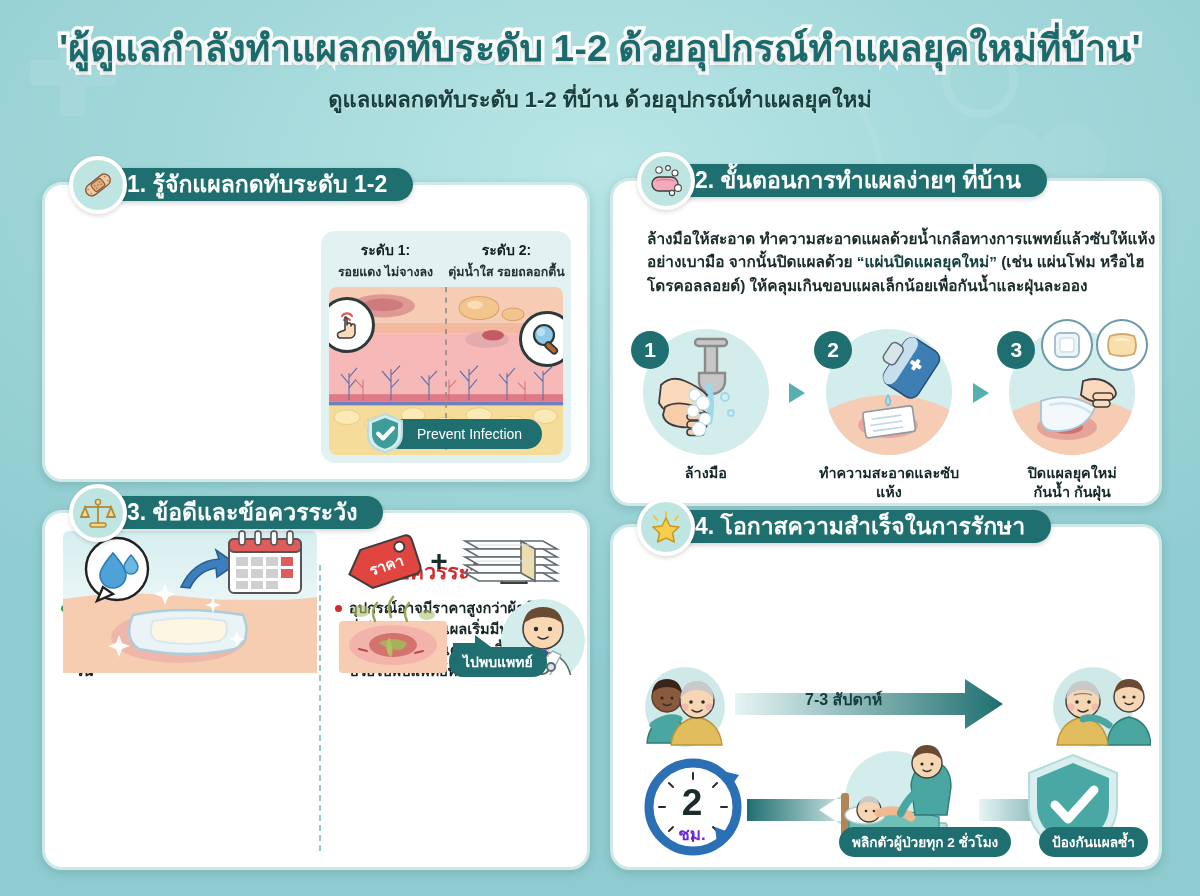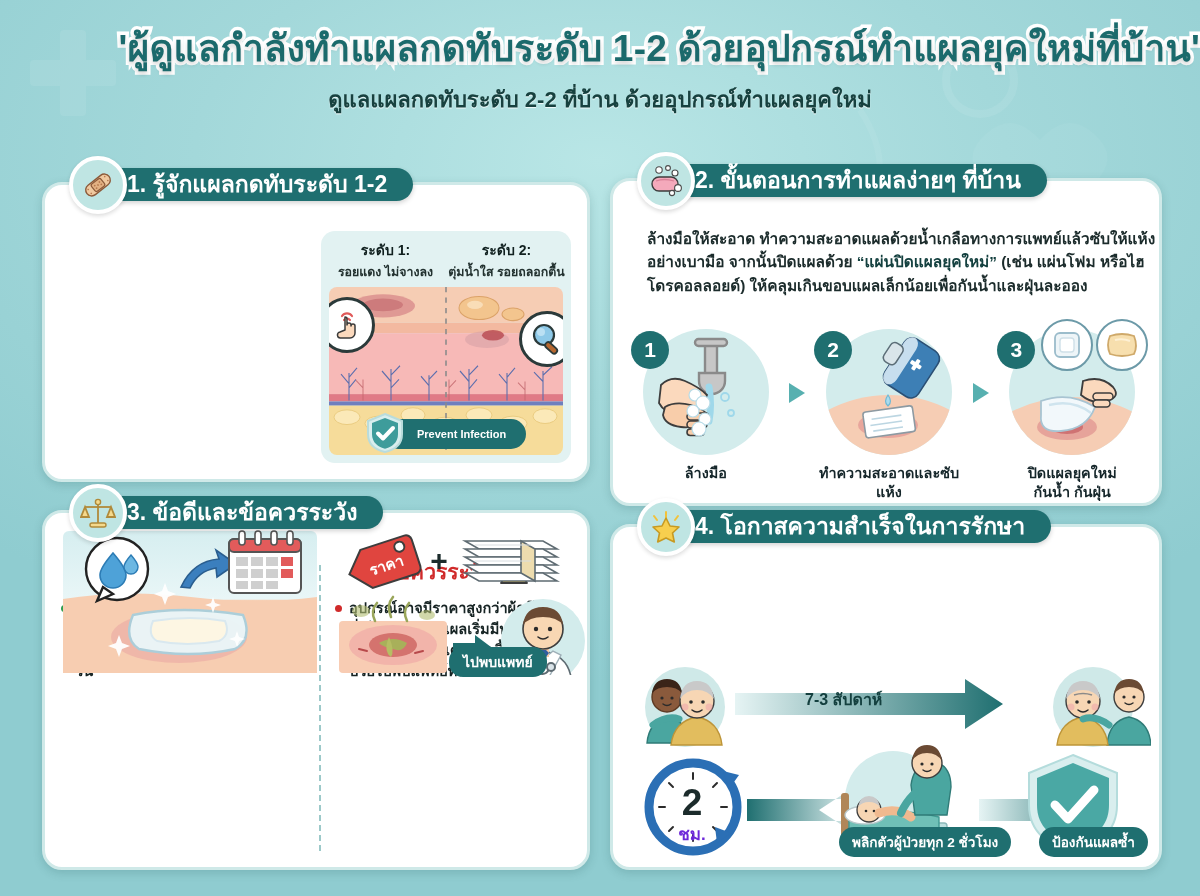--- a/index.html
+++ b/index.html
@@ -18,21 +18,21 @@
   }
   .bg-pattern { position: absolute; inset: 0; opacity: .35; }
   .bg-pattern svg { width: 100%; height: 100%; }
 
   
   .header { position: absolute; top: 26px; left: 0; width: 1200px; text-align: center; z-index: 5; }
   .main-title {
     font-size: 37px; font-weight: bold; color: #1b6a6c; letter-spacing: .2px;
     -webkit-text-stroke: 7px #ffffff; paint-order: stroke fill;
     text-shadow: 0 3px 4px rgba(0,0,0,.16);
-    line-height: 1.25; white-space: nowrap; text-align: right;
+    line-height: 1.25; white-space: nowrap;
   }
   .sub-title {
     margin-top: 10px; font-size: 22px; font-weight: bold; color: #17413f;
     text-shadow: 0 1px 1px rgba(255,255,255,.85);
   }
 
   
   .card {
     position: absolute;
     background: #ffffff;
@@ -76,21 +76,21 @@
   }
   .lvl-labels { display: flex; padding: 8px 4px 2px; }
   .lvl-col { flex: 1; text-align: center; }
   .lvl-t { font-size: 14px; font-weight: bold; color: #10201f; }
   .lvl-s { font-size: 12.4px; font-weight: bold; color: #22312f; margin-top: 1px; }
   .skin-wrap { position: absolute; left: 8px; right: 8px; top: 56px; bottom: 8px; border-radius: 8px; overflow: hidden; }
   .prevent-pill {
     position: absolute; left: 54px; bottom: 6px; height: 30px; z-index: 6;
     background: #1f6f70; color: #fff; border-radius: 16px;
     display: flex; align-items: center; padding: 0 20px 0 34px;
-    font-size: 11px; font-weight: bold;
+    font-size: 14px; font-weight: normal;
   }
   .prevent-shield { position: absolute; left: 36px; bottom: 1px; width: 40px; height: 42px; z-index: 7; }
   .circ-icon {
     position: absolute; width: 56px; height: 56px; border-radius: 50%;
     background: #fff; border: 3px solid #2b3a3a; display: flex;
     align-items: center; justify-content: center; z-index: 6;
   }
 
   
   #card2 .c2-text { position: absolute; left: 34px; top: 46px; width: 512px; }
@@ -167,21 +167,21 @@
       <g fill="none" stroke="#ffffff" stroke-width="6" opacity="0.18">
         <path d="M860 110 q40 60 0 120 q-40 60 10 110"></path>
         <circle cx="878" cy="352" r="14"></circle>
       </g>
     </svg>
   </div>
 </div>
 
 <div class="header">
   <div class="main-title">'ผู้ดูแลกำลังทำแผลกดทับระดับ 1-2 ด้วยอุปกรณ์ทำแผลยุคใหม่ที่บ้าน'</div>
-  <div class="sub-title">ดูแลแผลกดทับระดับ 2-2 ที่บ้าน ด้วยอุปกรณ์ทำแผลยุคใหม่</div>
+  <div class="sub-title">ดูแลแผลกดทับระดับ 1-2 ที่บ้าน ด้วยอุปกรณ์ทำแผลยุคใหม่</div>
 </div>
 
 <div class="card" id="card1">
   <div class="card-head">
     <div class="head-badge">
       <svg width="34" height="34" viewBox="0 0 34 34">
         <g transform="rotate(-38 17 17)">
           <rect x="3" y="11" width="28" height="12" rx="6" fill="#f0c9a0" stroke="#8c5a3a" stroke-width="1.4"></rect>
           <rect x="11" y="12.4" width="12" height="9.2" rx="2" fill="#e3b183" stroke="#8c5a3a" stroke-width="1.2"></rect>
           <g fill="#b5784e">

